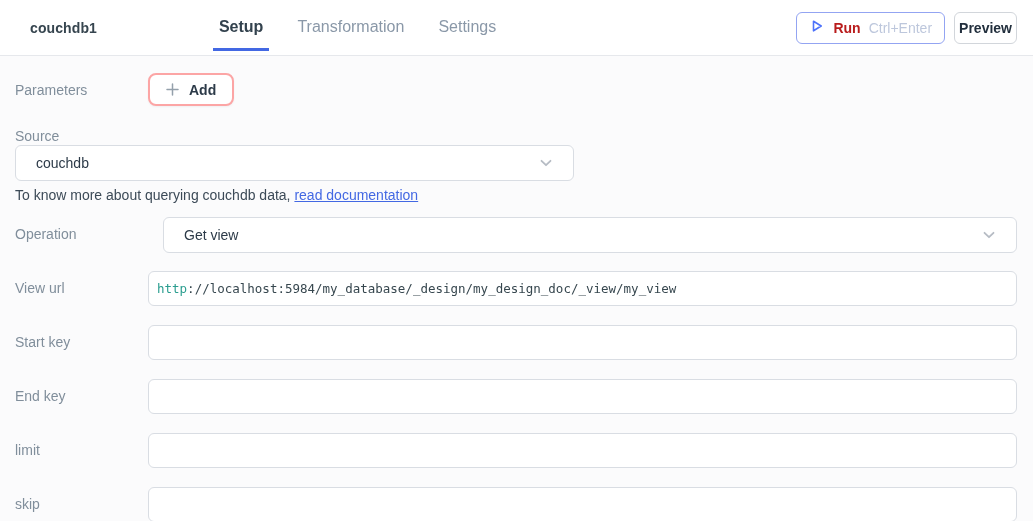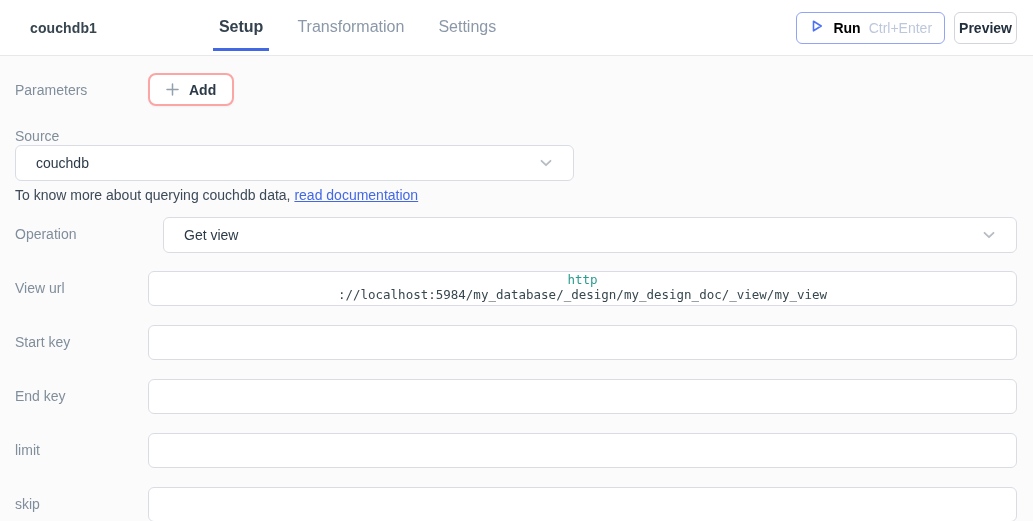--- a/index.html
+++ b/index.html
@@ -31,21 +31,21 @@
     cursor:pointer; white-space:nowrap;
   }
   .tab.active { color:#33424e; font-weight:600; border-bottom-color:#4368e3; }
   .header-actions { margin-left:auto; display:flex; gap:9px; align-items:center; }
   .btn {
     display:inline-flex; align-items:center; justify-content:center;
     height:32px; background:#fff; border-radius:6px;
     font-size:14px; cursor:pointer; user-select:none;
   }
   .btn-run { border:1px solid #93a4f2; padding:0 12px; gap:8px; }
-  .btn-run .run-label { color:#000000; font-weight:600; }
+  .btn-run .run-label { color:#b91c1c; font-weight:600; }
   .btn-run .run-shortcut { color:#bdc7dc; font-weight:500; }
   .btn-preview { border:1px solid #d2d6db; padding:0 4px; color:#222f3d; font-weight:600; }
 
   
   .content { padding:17px 16px 0 15px; }
   .row { display:flex; align-items:flex-start; }
   .row-label {
     width:133px; flex:none;
     font-size:14px; color:#808e9b;
     padding-top:8px; line-height:18px;
@@ -90,21 +90,20 @@
     font-family:"Liberation Sans",sans-serif;
   }
 
   .code-input {
     display:flex; align-items:center;
     height:35px; padding:0 8px;
     background:#fff; border:1px solid #d9dde3; border-radius:6px;
     font-family:"DejaVu Sans Mono","Liberation Mono",monospace;
     font-size:12.5px; white-space:nowrap; overflow:hidden;
     cursor:text;
-    flex-direction:column;
   }
   .code-input .url-scheme { color:#2a9d8f; }
   .code-input .url-rest { color:#37474f;text-align:right; }
 </style>
 </head>
 <body>
 
 <div class="header">
   <div class="query-title">couchdb1</div>
 

